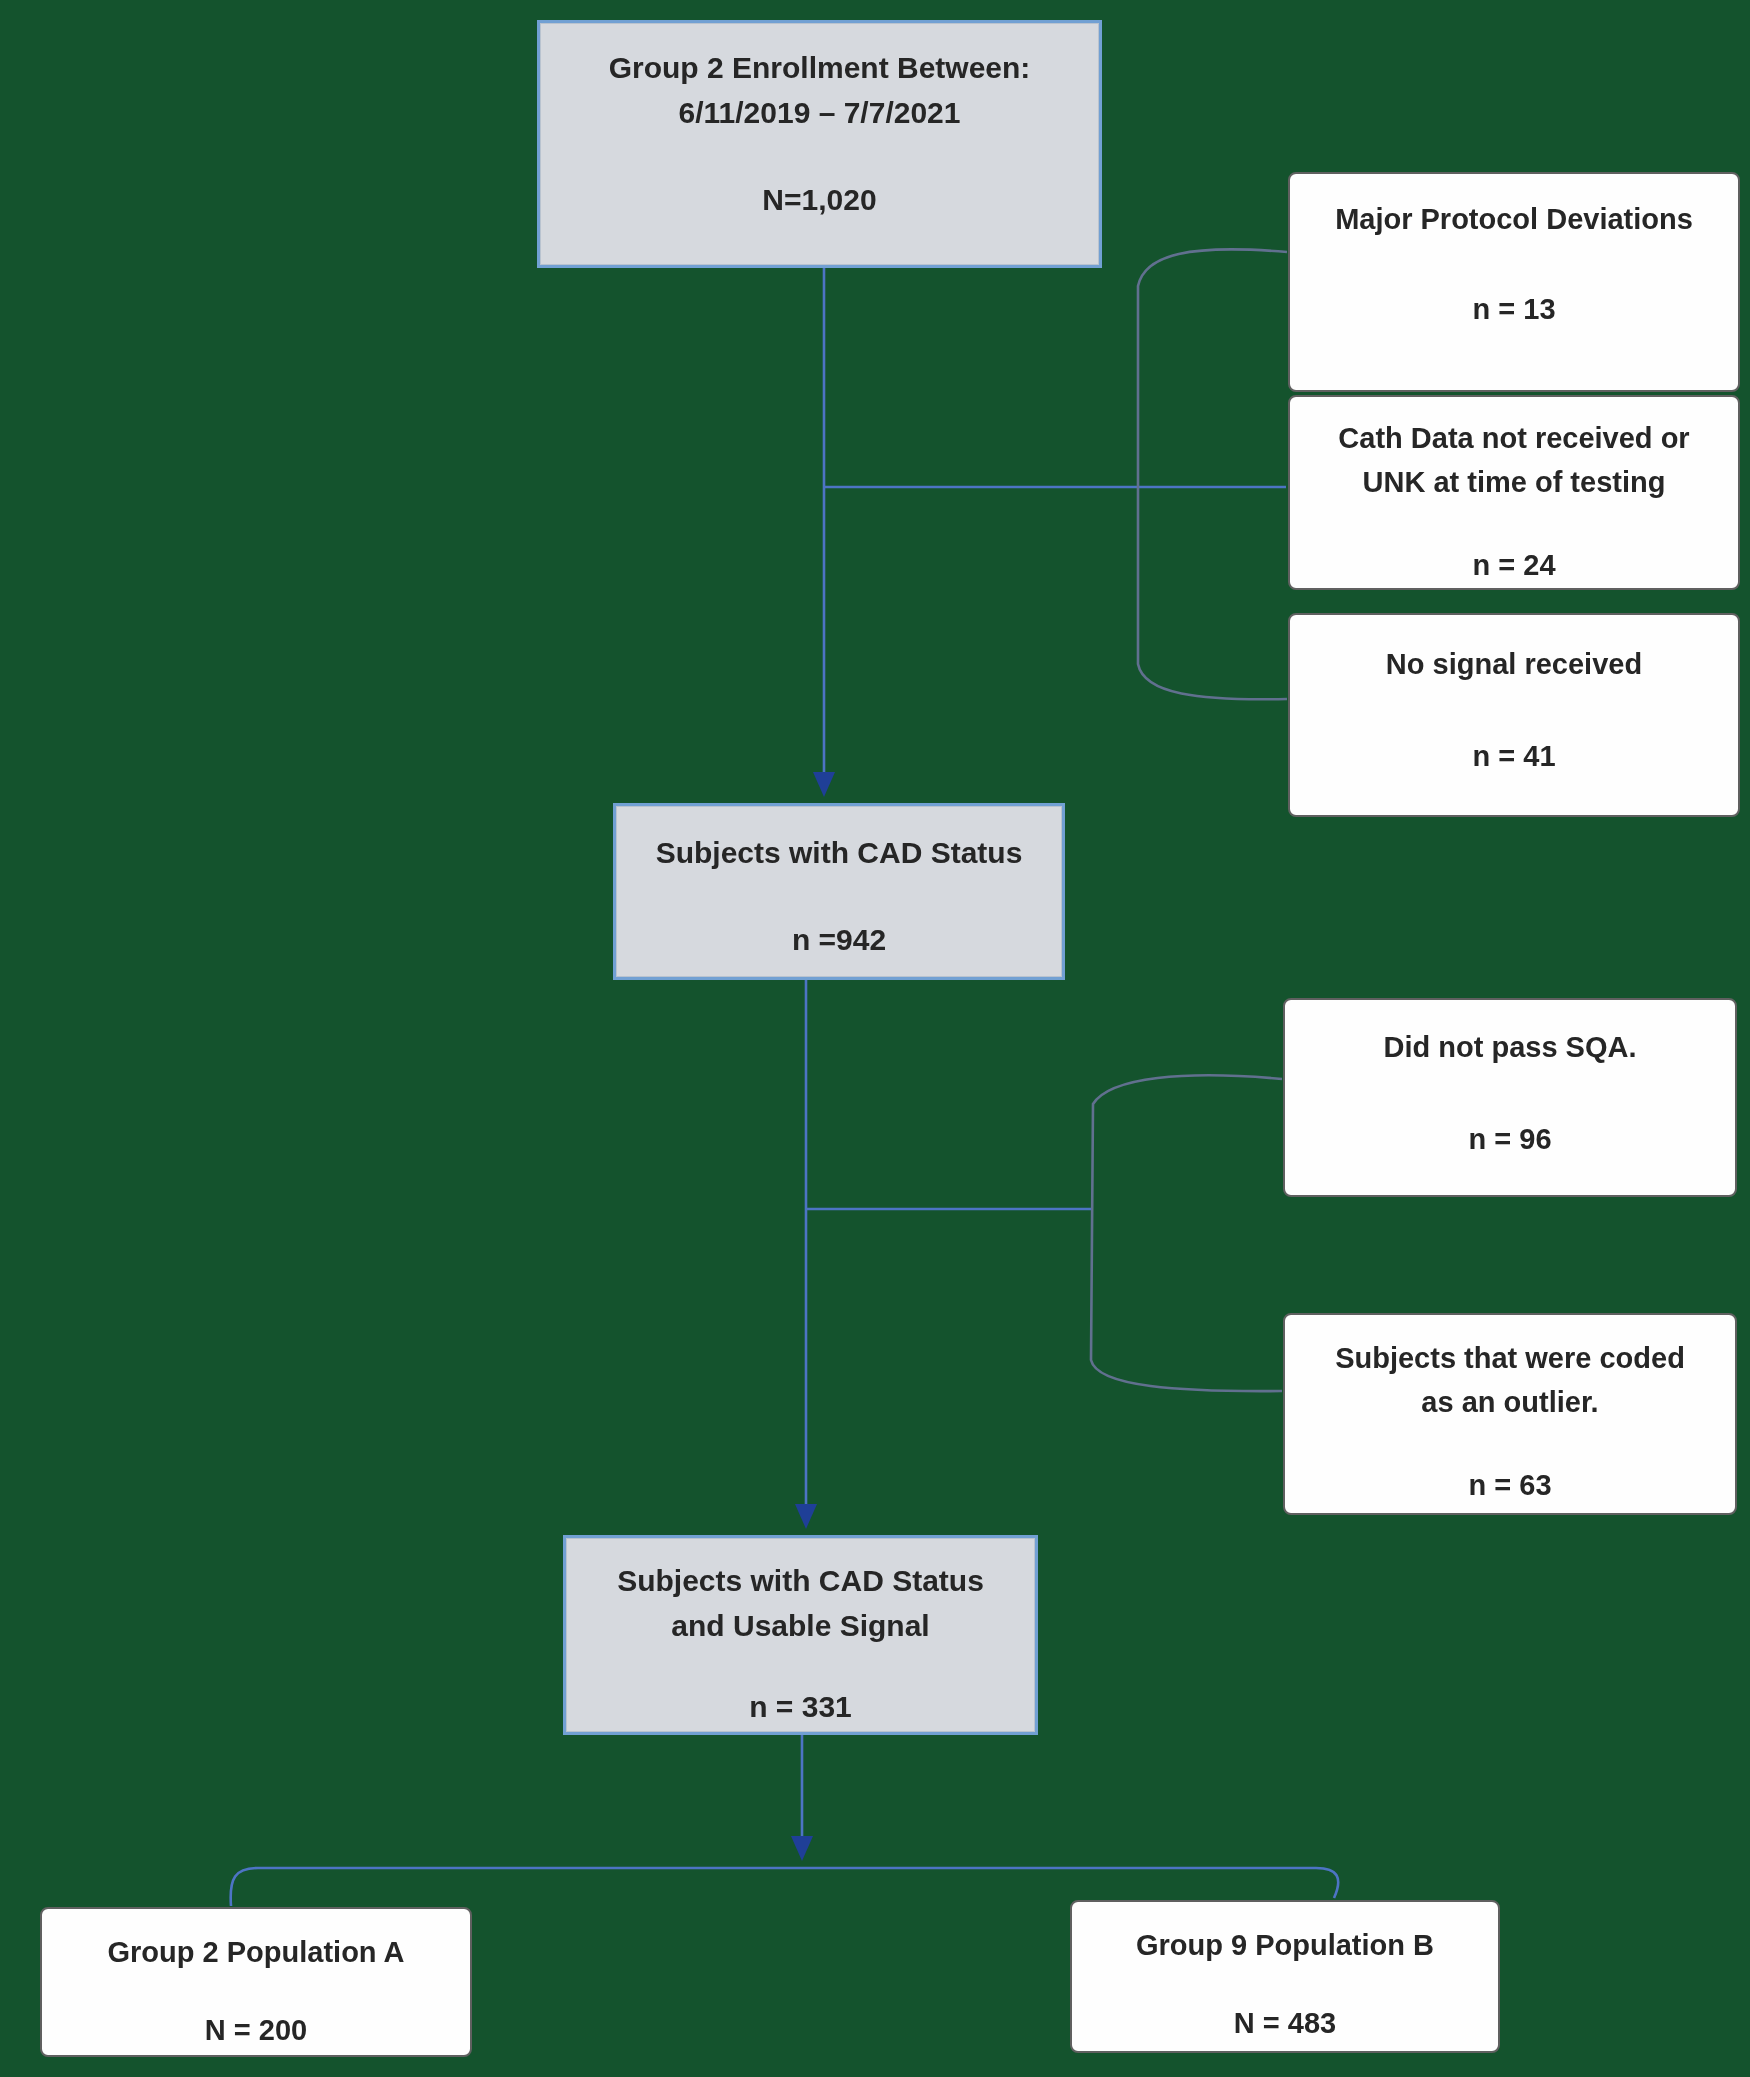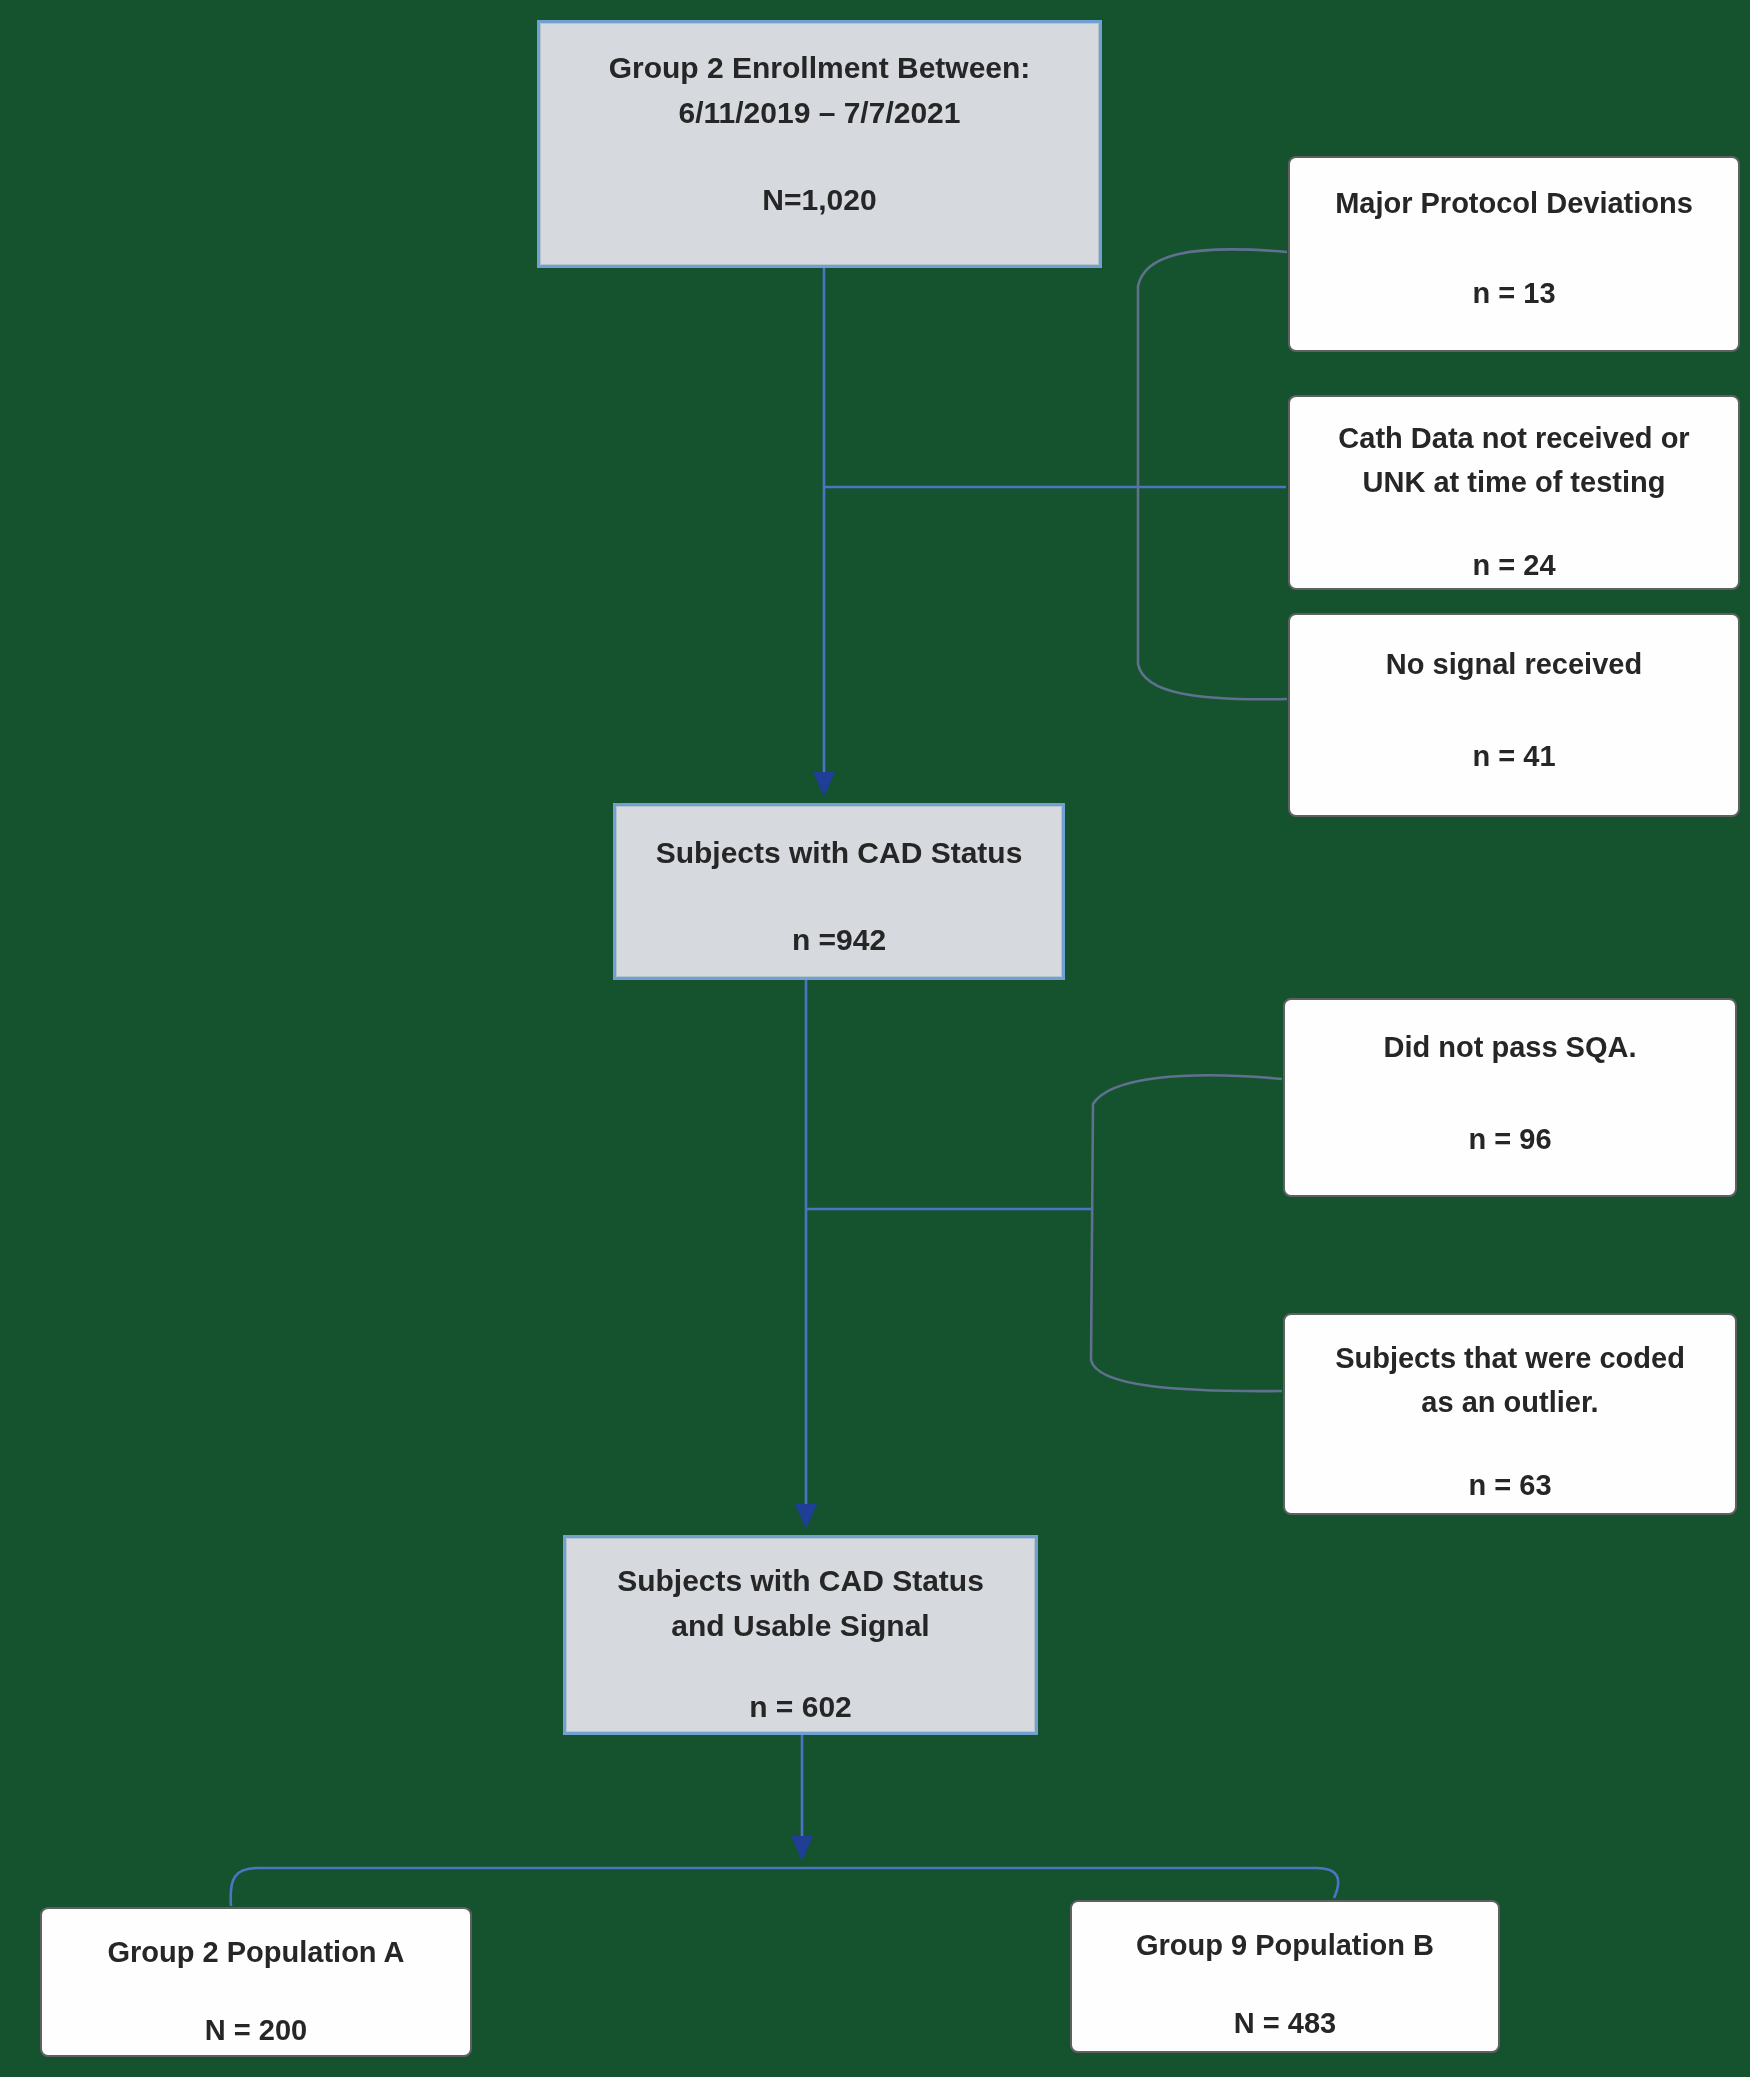--- a/index.html
+++ b/index.html
@@ -40,21 +40,21 @@
     font-size:30px;
   }
   .plain{
     background:var(--plain-box-fill);
     border:2px solid var(--plain-box-border);
     border-radius:8px;
     font-size:29px;
   }
   #box-enrollment{left:537px;top:20px;width:565px;height:248px;padding-top:22px;}
   #box-enrollment .count{margin-top:42px;}
-  #box-mpd{left:1288px;top:156px;width:452px;height:196px;padding-top:24px;}
+  #box-mpd{left:1288px;top:172px;width:452px;height:220px;padding-top:24px;}
   #box-mpd .count{margin-top:46px;}
   #box-cath{left:1288px;top:395px;width:452px;height:195px;padding-top:20px;}
   #box-cath .count{margin-top:40px;}
   #box-nosignal{left:1288px;top:613px;width:452px;height:204px;padding-top:28px;}
   #box-nosignal .count{margin-top:48px;}
   #box-cad{left:613px;top:803px;width:452px;height:177px;padding-top:24px;}
   #box-cad .count{margin-top:42px;}
   #box-sqa{left:1283px;top:998px;width:454px;height:199px;padding-top:26px;}
   #box-sqa .count{margin-top:48px;}
   #box-outlier{left:1283px;top:1313px;width:454px;height:202px;padding-top:22px;}
@@ -125,21 +125,21 @@
 
   <div class="box plain" id="box-outlier">
     <div class="title">Subjects that were coded
 as an outlier.</div>
     <div class="count">n = 63</div>
   </div>
 
   <div class="box filled" id="box-usable">
     <div class="title">Subjects with CAD Status
 and Usable Signal</div>
-    <div class="count">n = 602</div>
+    <div class="count">n = 331</div>
   </div>
 
   <div class="box plain" id="box-popa">
     <div class="title">Group 2 Population A</div>
     <div class="count">N = 200</div>
   </div>
 
   <div class="box plain" id="box-popb">
     <div class="title">Group 9 Population B</div>
     <div class="count">N = 483</div>

